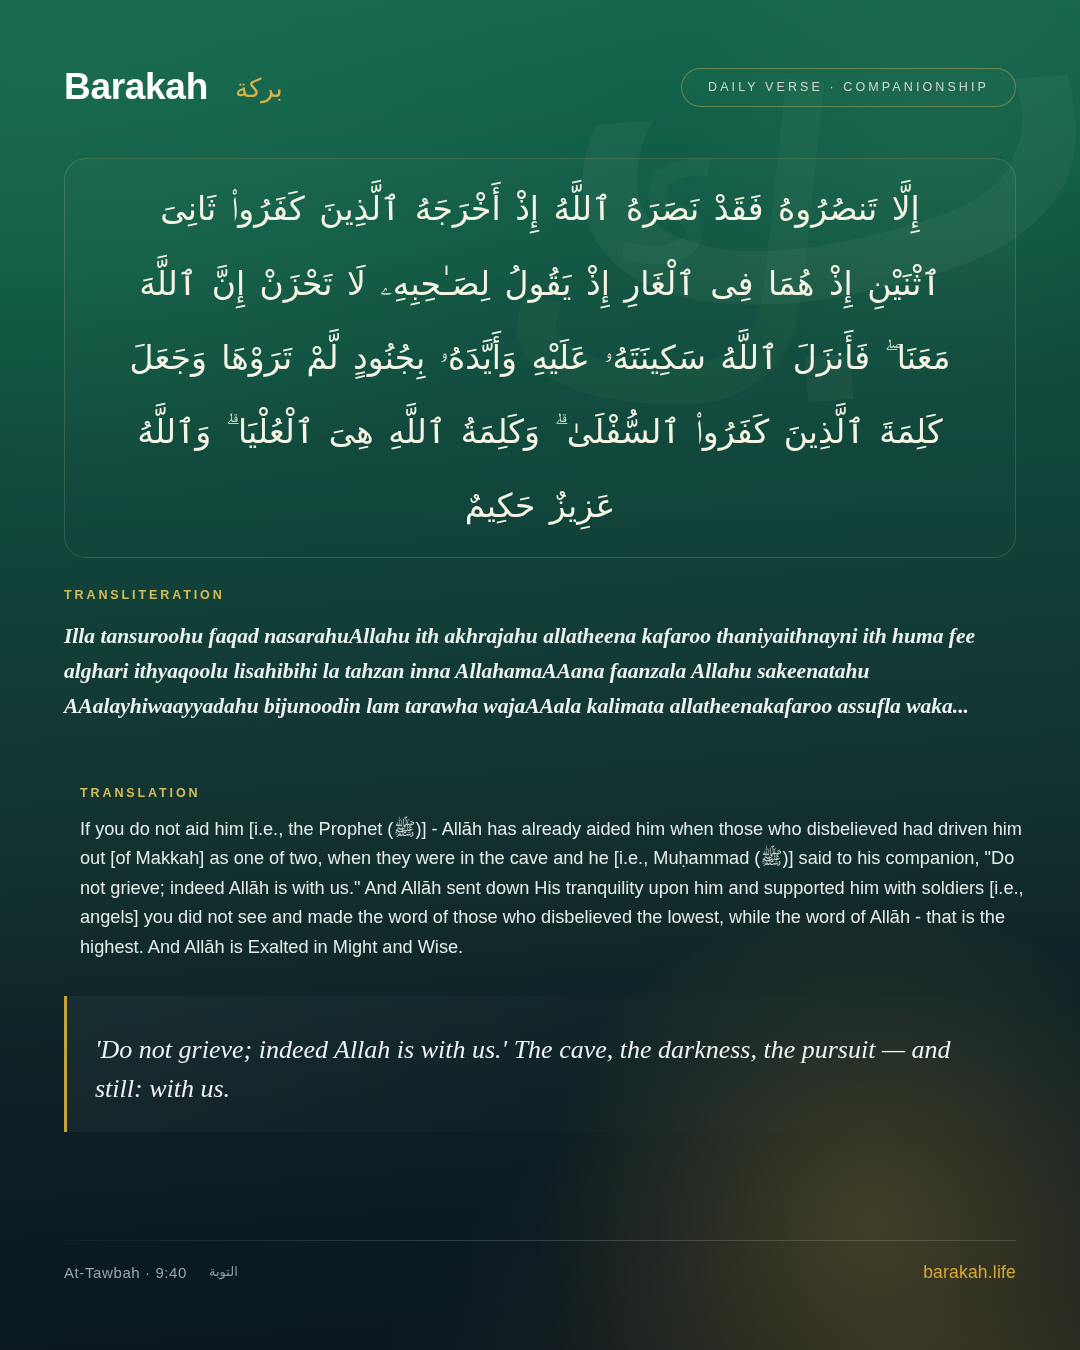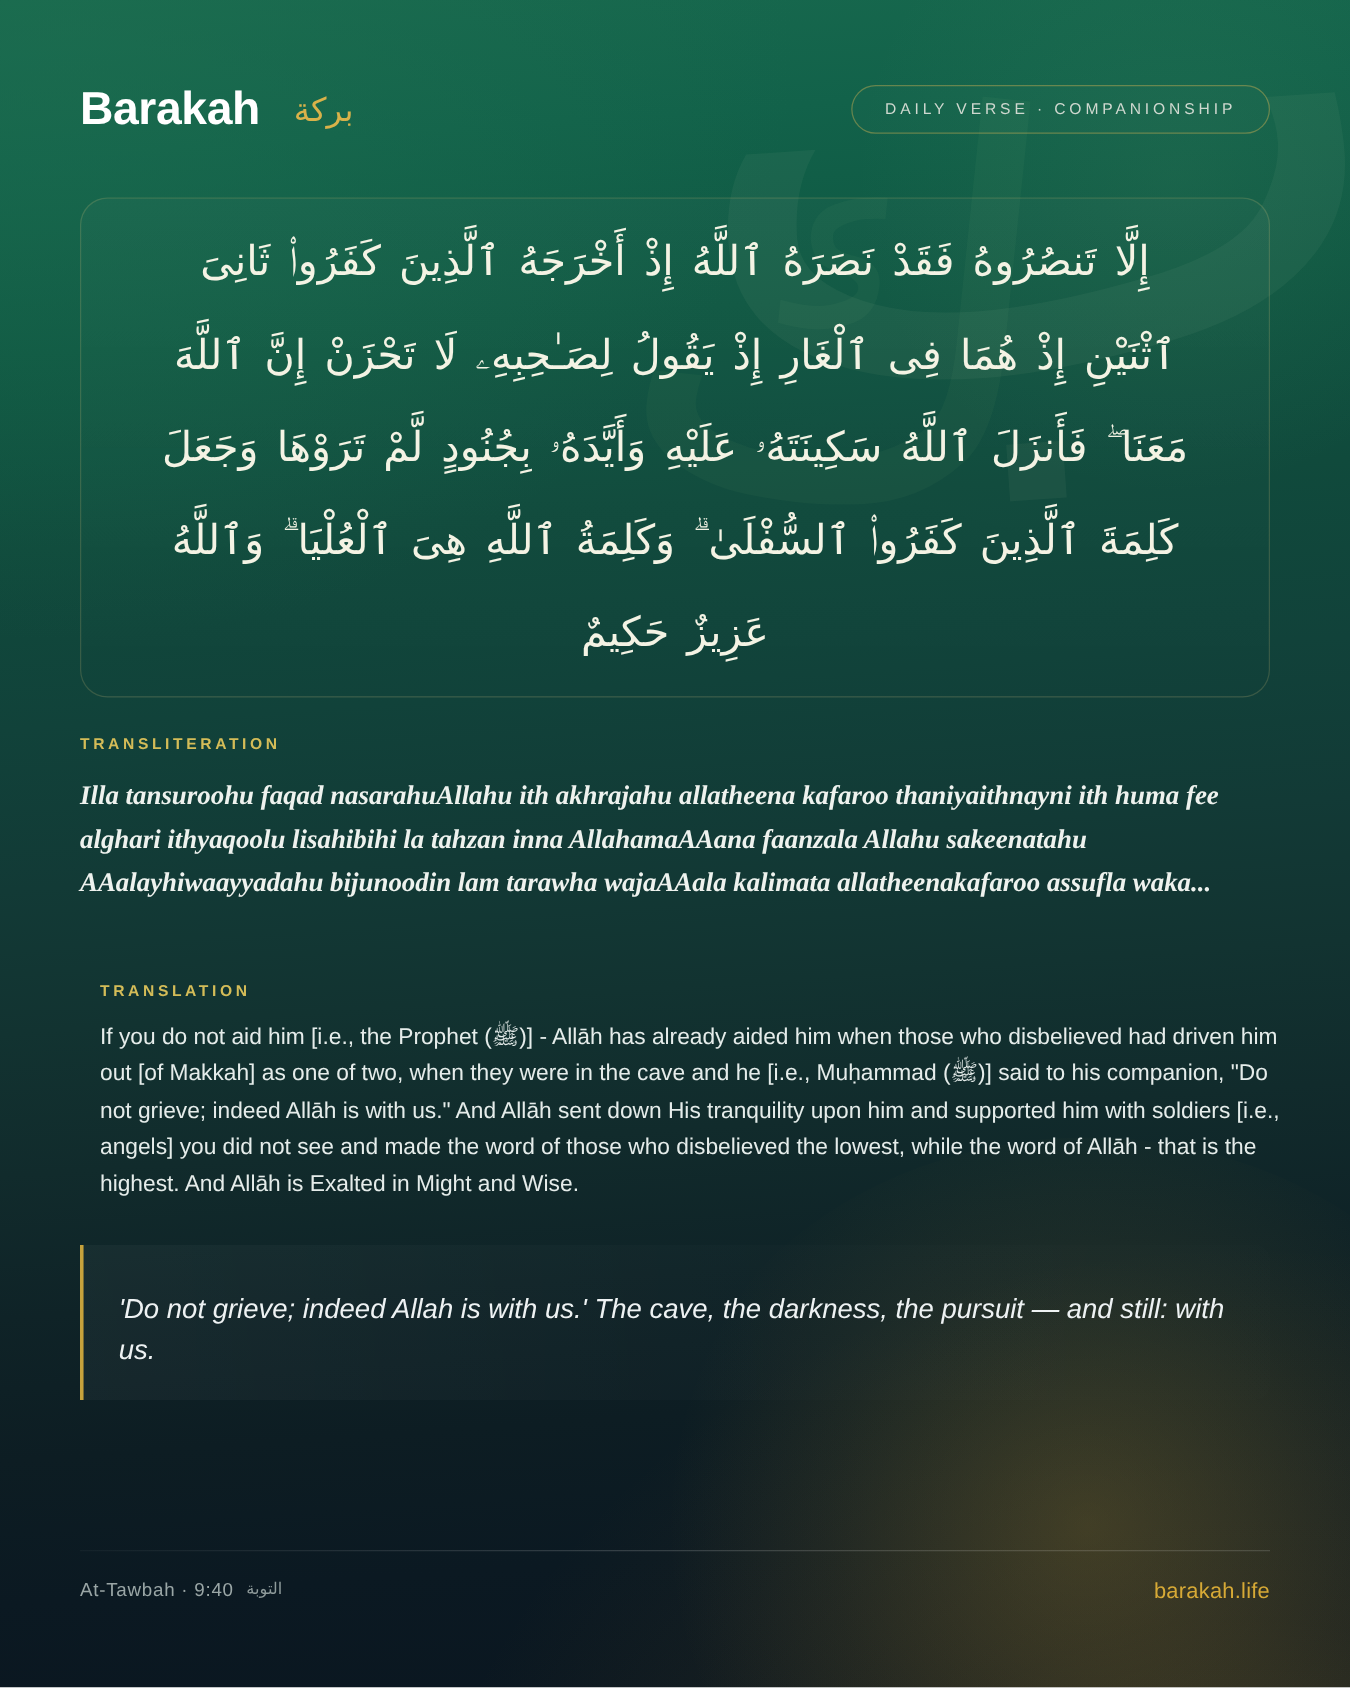--- a/index.html
+++ b/index.html
@@ -138,41 +138,41 @@
   
   .reflection{
     position:absolute; left:64px; top:996px; width:952px;
     border-left:3px solid #c6a23c;
     border-radius:0 12px 12px 0;
     background:linear-gradient(90deg, rgba(255,255,255,0.035) 0%, rgba(255,255,255,0.012) 55%, rgba(255,255,255,0.004) 100%);
     padding:21px 28px 24px;
   }
   .reflection .eyebrow{ letter-spacing:2.6px; }
   .reflection-text{
-    font-family:Liberation Sans, sans-serif;
+    font-family:Liberation Serif, serif;
     font-style:italic;
-    font-size:22px; line-height:1.5;
+    font-size:26px; line-height:1.5;
     color:#eef2f3;
     margin-top:13px;
   }
 
   
   .divider{
     position:absolute; left:64px; top:1240px; width:952px; height:1px;
     background:linear-gradient(90deg, rgba(255,255,255,0.035) 0%, rgba(255,255,255,0.16) 45%, rgba(255,255,255,0.14) 100%);
   }
   .footer{
     position:absolute; left:64px; right:64px; top:1262px;
     display:flex; align-items:center; justify-content:space-between;
   }
   .footer-ref{
     font-size:15px; letter-spacing:0.6px; color:#9aa6a6;
     display:flex; align-items:flex-start; gap:10px;
   }
-  .footer-ref-ar{ font-family:"DejaVu Sans", sans-serif; font-size:13px; color:#8f9b9b; }
+  .footer-ref-ar{ font-family:"DejaVu Sans", sans-serif; font-size:13px; color:#8f9b9b;margin-left:12px; }
   .footer-site{
     font-size:17.5px; color:#d6a936; letter-spacing:0.2px;
   }
 </style>
 </head>
 <body>
 
 <div class="page">
 
   <div class="glow-tr"></div>

